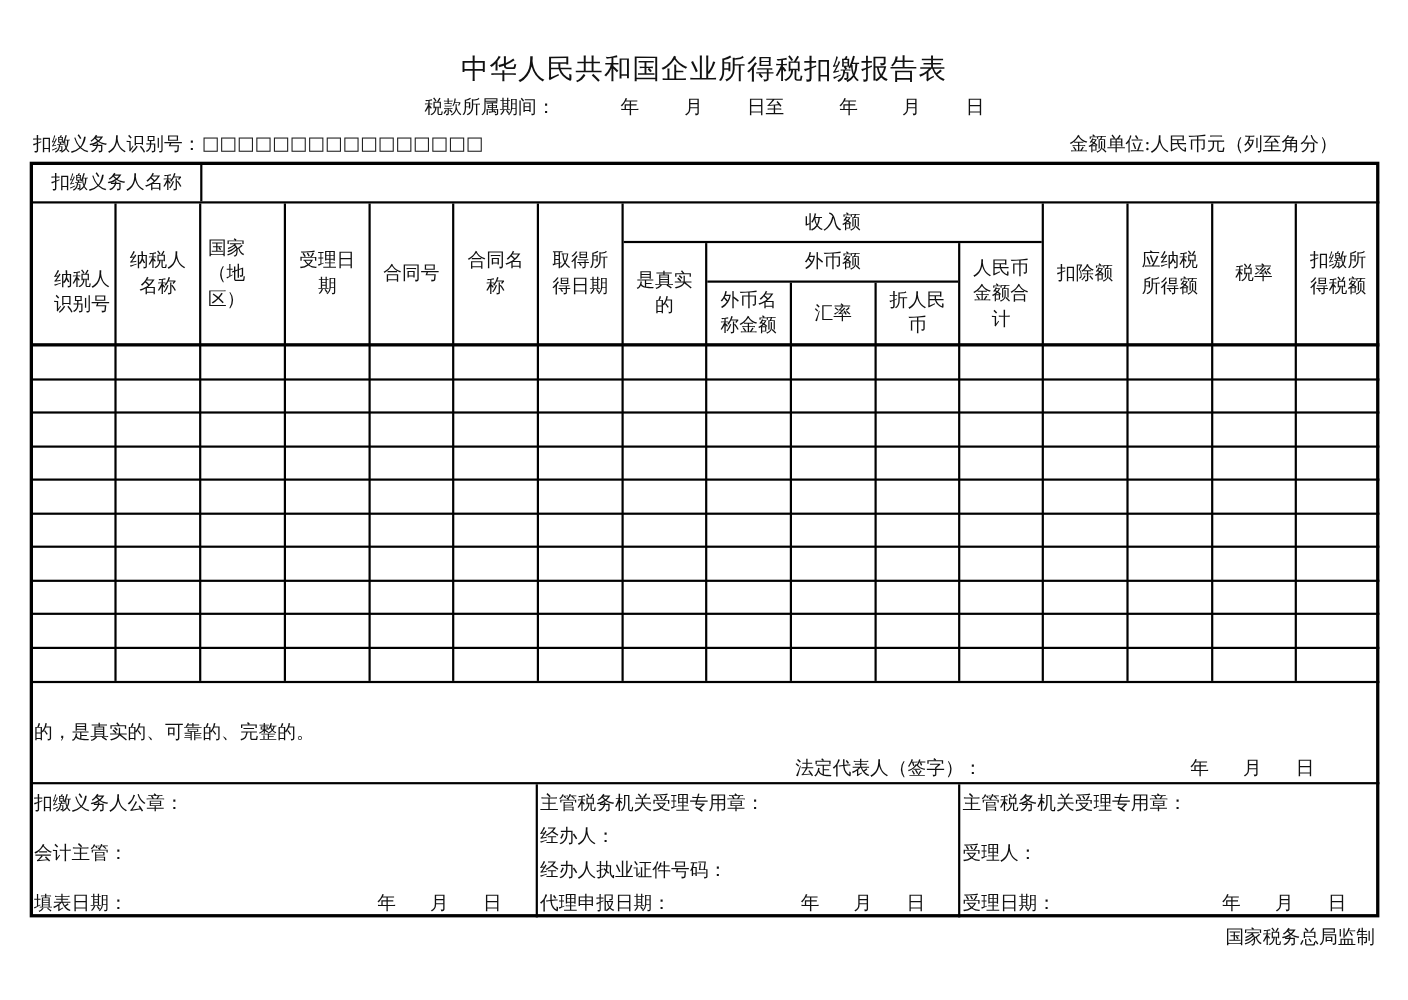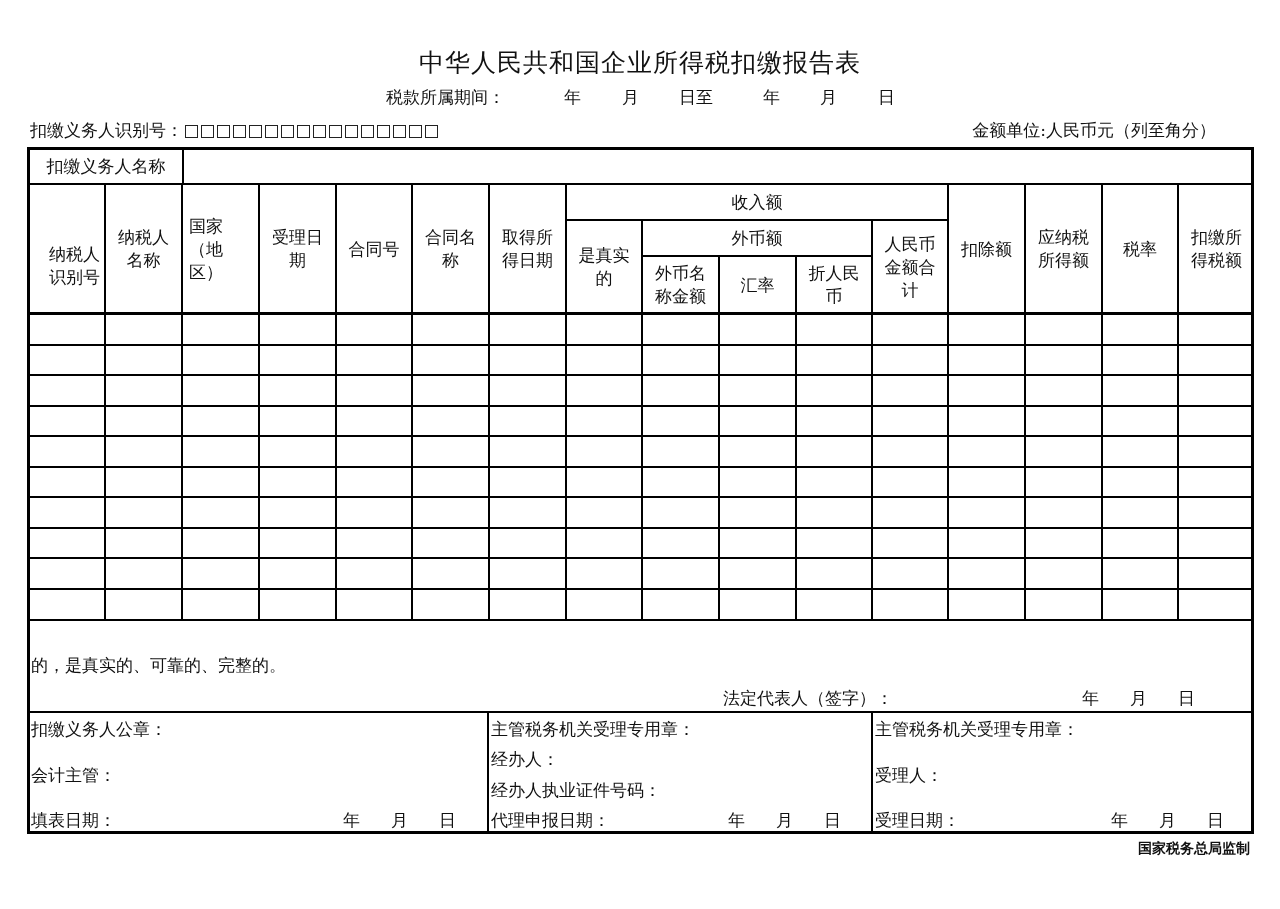--- a/index.html
+++ b/index.html
@@ -29,21 +29,21 @@
     left: 27px; top: 147px; width: 1227px; height: 687px;
     border: 3px solid #000000; box-sizing: border-box;
   }
   .line { position: absolute; background: #000; }
   .cell {
     position: absolute; display: flex; align-items: center; justify-content: center;
     text-align: center; font-size: 17px; line-height: 23px;
   }
   .txt { position: absolute; font-size: 17px; white-space: nowrap; }
   .data-cell { position: absolute; }
-  .footer { top: 840px; right: 30px; font-size: 14px; font-weight: bold; }
+  .footer { top: 840px; right: 30px; font-size: 17px; }
 </style>
 </head>
 <body>
 
 <div class="abs title">中华人民共和国企业所得税扣缴报告表</div>
 
 <div class="abs period" style="width:520px;height:22px;text-align:center;">
   <span style="left:0;">税款所属期间：</span>
   <span style="left:178px;">年</span>
   <span style="left:236px;">月</span>

